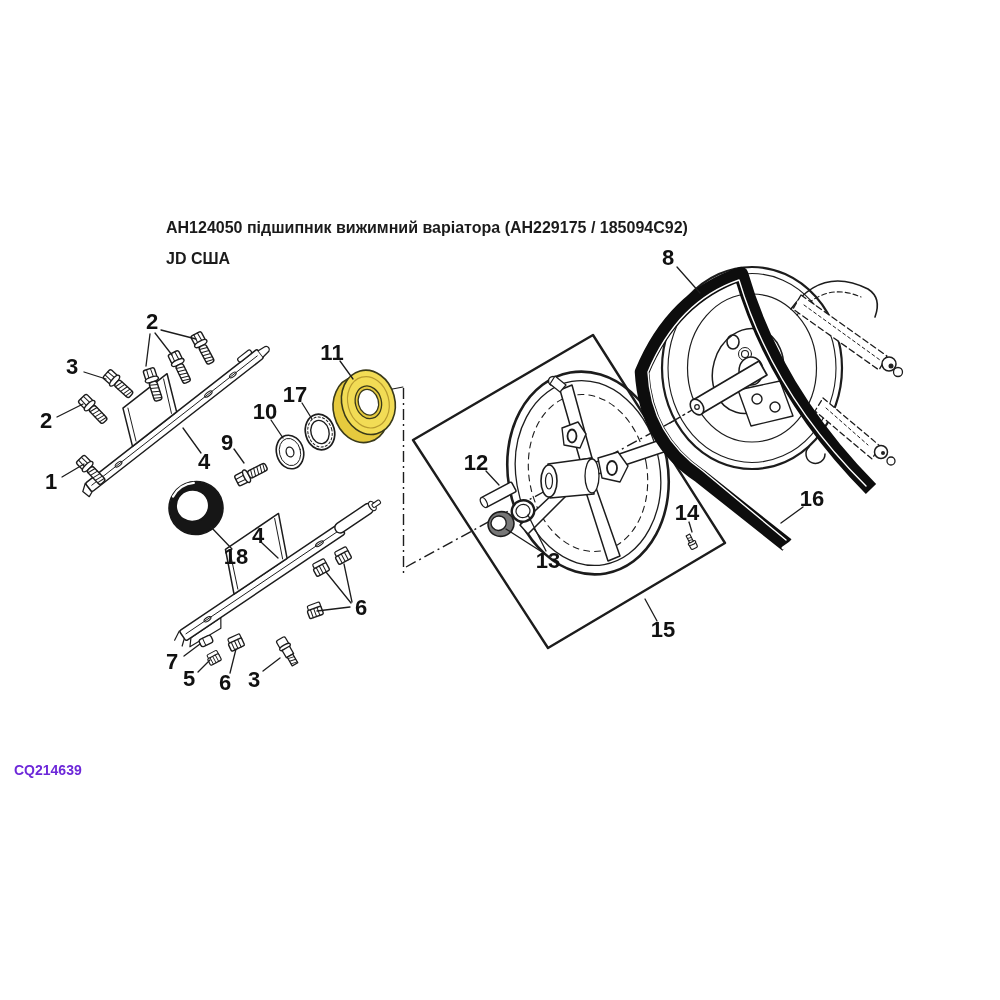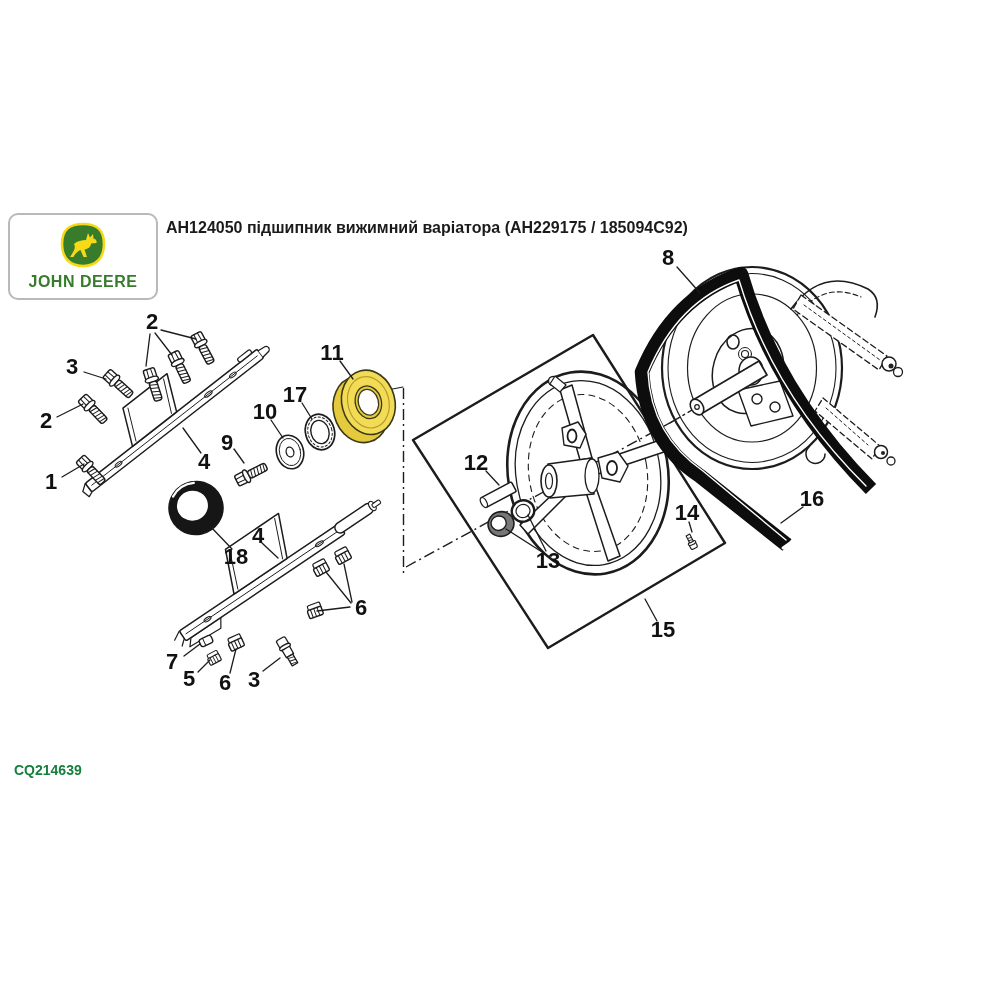--- a/index.html
+++ b/index.html
@@ -5,41 +5,33 @@
   html,body{margin:0;padding:0;background:#ffffff;}
   #page{position:relative;width:1000px;height:1000px;background:#fff;overflow:hidden;
         font-family:"Liberation Sans",sans-serif;}
   #logo-box{position:absolute;left:8px;top:213px;width:150px;height:87px;background:#fff;
         border:2px solid #b9b9b9;border-radius:10px;box-sizing:border-box;}
   #logo-emblem{position:absolute;left:50%;top:5px;transform:translateX(-50%);}
   #logo-brand{position:absolute;left:0;right:0;bottom:7px;text-align:center;
         color:#367C2B;font-weight:bold;font-size:16px;letter-spacing:.5px;}
   #title-block{position:absolute;left:166px;top:212px;width:800px;color:#1b1b1b;
         font-weight:bold;font-size:16px;line-height:31px;}
-  #doc-code{position:absolute;left:14px;top:762px;color:#15803d;font-weight:bold;font-size:14px;}
+  #doc-code{position:absolute;left:14px;top:762px;color:#6d28d9;font-weight:bold;font-size:14px;}
   #diagram-svg{position:absolute;left:0;top:0;}
   .part-label{font-family:"Liberation Sans",sans-serif;font-weight:bold;font-size:22px;fill:#111;}
 </style>
 </head>
 <body>
 
 <div id="page">
 
-  <div id="logo-box">
-    <svg id="logo-emblem" width="50" height="50" viewBox="-25 -25 50 50">
-      <path d="M0,-21 C13,-21 21,-16 21,-1 C21,13 13,21 0,21 C-13,21 -21,13 -21,-1 C-21,-16 -13,-21 0,-21 Z" fill="#367C2B" stroke="#F7D917" stroke-width="2.6"></path>
-      <path d="M -13,12 C -9,6 -7,3 -9,-1 C -6,-4 -1,-5 3,-5 L 5,-12 L 7,-7.5 L 10,-11 L 10.5,-6.5
-               C 13,-6 14,-4 13.5,-2 L 8,-1.5 C 8,2 5,4 1.5,4.5 L 4,12 L 0.5,12 L -2.5,5
-               C -5.5,6.5 -8,8.5 -9.5,12 Z" fill="#F7D917"></path>
-    </svg>
-    <div id="logo-brand">JOHN DEERE</div>
-  </div>
 
   <div id="title-block">
     <div>AH124050 підшипник вижимний варіатора (AH229175 / 185094C92)</div>
+    <div>JD США</div>
   </div>
 
   <div id="doc-code">CQ214639</div>
 
   <svg id="diagram-svg" width="1000" height="1000" viewBox="0 0 1000 1000" fill="none" stroke-linejoin="round" stroke-linecap="round">
     <defs>
       <g id="bolt">
         <rect x="-11.5" y="-5.8" width="10.5" height="11.6" rx="2" fill="#fff" stroke="#1c1c1c" stroke-width="1.4"></rect>
         <path d="M-11.5,-2 L-1,-2.4 M-11.5,2 L-1,2.4" stroke="#1c1c1c" stroke-width="1"></path>
         <ellipse cx="-0.5" cy="0" rx="2.6" ry="6.8" fill="#fff" stroke="#1c1c1c" stroke-width="1.4"></ellipse>

